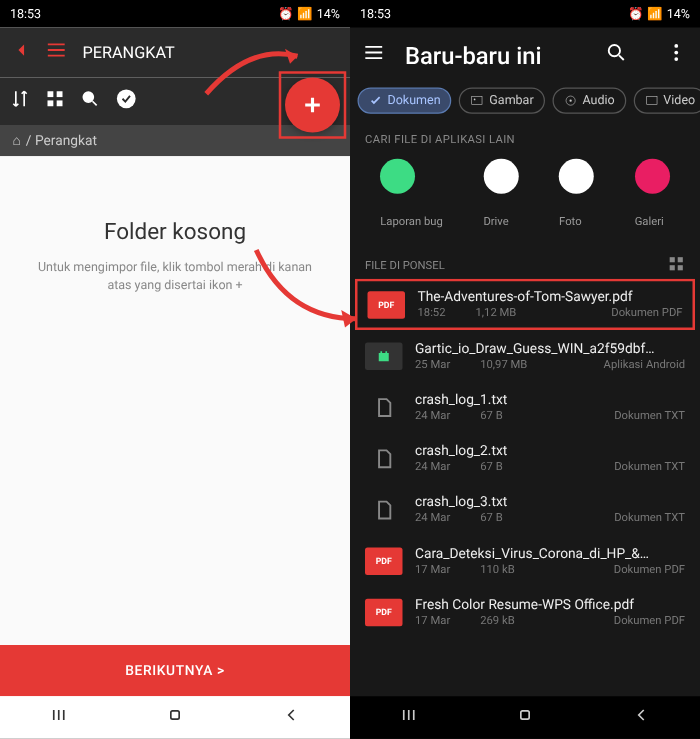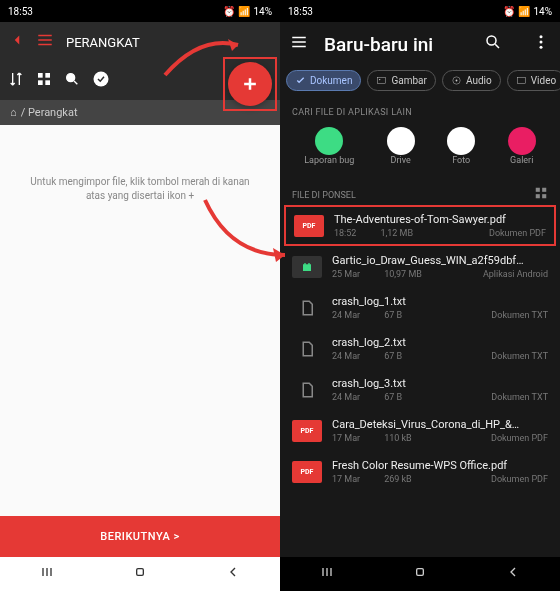--- a/index.html
+++ b/index.html
@@ -24,21 +24,21 @@
 .navbar.dark { background: #000; }
 .navbar svg { width: 16px; height: 16px; }
 .right .header { height: 44px; display: flex; align-items: center; padding: 0 10px; gap: 16px; }
 .right .header .title { color: #fff; font-size: 19px; font-weight: 500; flex: 1; }
 .chips { display: flex; gap: 6px; padding: 4px 6px; overflow: hidden; }
 .chip { border: 1px solid #555; border-radius: 14px; padding: 4px 8px; font-size: 10px; color: #ccc; display: flex; align-items: center; gap: 4px; white-space: nowrap; }
 .chip.active { background: #3a4a6b; border-color: #5a7ab0; color: #a8c4ff; justify-content: center; }
 .chip svg { width: 11px; height: 11px; }
 .section-label { color: #888; font-size: 9px; padding: 12px 12px 6px; letter-spacing: 0.3px; }
 .apps { display: flex; justify-content: space-around; padding: 4px 8px 8px; }
-.app { display: flex; flex-direction: column; align-items: center; gap: 0; }
+.app { display: flex; flex-direction: column; align-items: flex-start; gap: 18px; }
 .app-icon { width: 28px; height: 28px; border-radius: 50%; display: flex; align-items: center; justify-content: center; }
 .app-label { color: #999; font-size: 9px; }
 .file-header { display: flex; justify-content: space-between; align-items: center; padding: 12px 12px 1px; }
 .file-header .lbl { color: #888; font-size: 9px; }
 .files { flex: 1; overflow: hidden; }
 .file { display: flex; align-items: center; padding: 8px 12px; gap: 10px; position: relative; }
 .file.hl { border: 2px solid #e53935; margin: 0 4px; padding: 6px 8px; }
 .file-icon { width: 30px; height: 22px; flex-shrink: 0; display: flex; align-items: center; justify-content: center; font-size: 7px; font-weight: bold; border-radius: 2px; }
 .file-icon.pdf { background: #e53935; color: #fff; }
 .file-icon.apk { background: #333; }
@@ -94,20 +94,21 @@
           <path d="M12 5v14M5 12h14" stroke="#fff" stroke-width="3"></path>
         </svg>
     </div>
     <div class="fab-box"></div>
   </div>
   <div class="breadcrumb">
     <span>⌂</span>
     <span>/  Perangkat</span>
   </div>
   <div class="content">
+    <h2>Folder kosong</h2>
     <p>Untuk mengimpor file, klik tombol merah di kanan atas yang disertai ikon +</p>
   </div>
   <div class="footer">BERIKUTNYA  &gt;</div>
   <div class="navbar">
     <span><svg viewBox="0 0 24 24" stroke="#333" stroke-width="2" fill="none">
           <path d="M6 6v12M12 6v12M18 6v12"></path>
         </svg></span>
     <span><svg viewBox="0 0 24 24" stroke="#333" stroke-width="2" fill="none">
           <rect x="7" y="7" width="10" height="10" rx="2"></rect>
         </svg></span>

